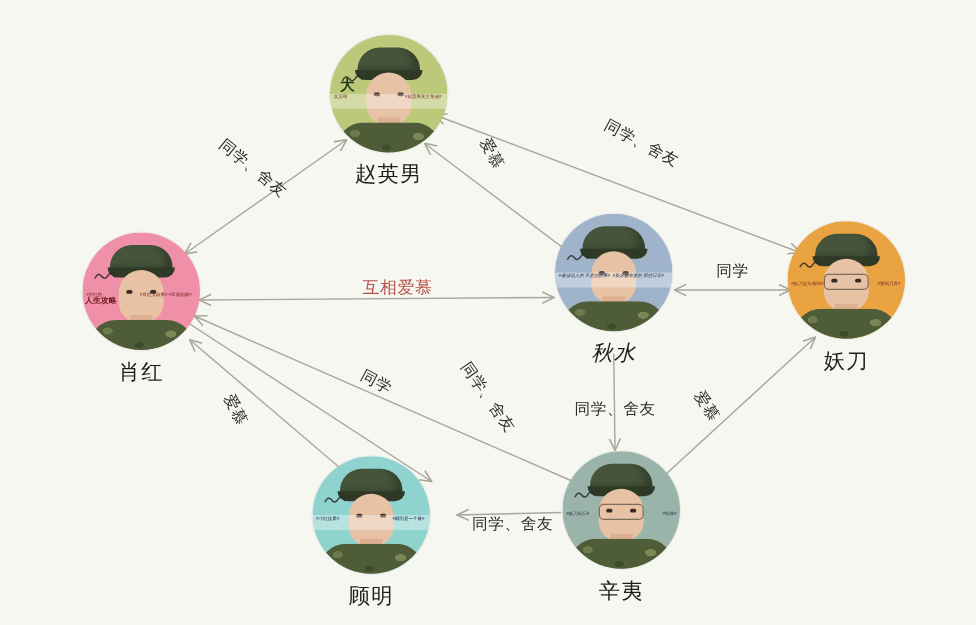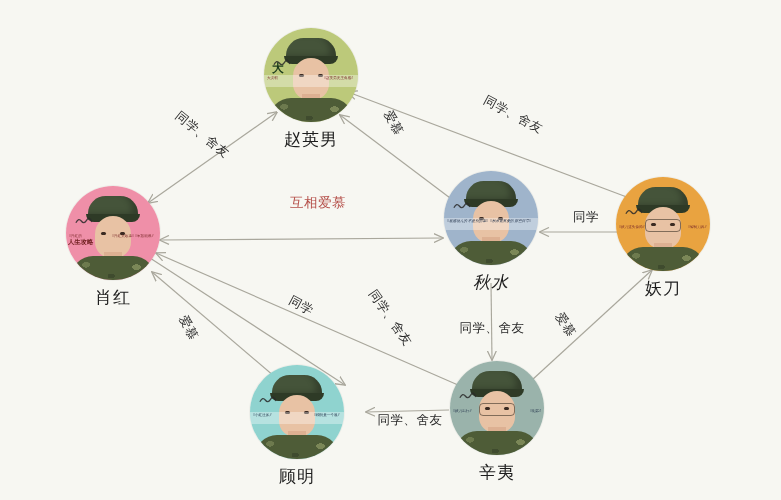--- a/index.html
+++ b/index.html
@@ -175,21 +175,21 @@
           <div class="torso"></div>
           <div class="capstrip"></div>
           <svg class="wave" viewBox="0 0 20 10">
             <path d="M1,7 Q4,1 7,5 T13,4 T19,6" fill="none" stroke="#2b2b2b" stroke-width="1.4"></path>
           </svg>
           <div class="mini dark" style="left: 3px; top: 47px;">#最感动人的 不是别的事#</div>
           <div class="mini dark" style="right: 2px; top: 47px; text-align: right;">#秋水最有爱的 那些日常#</div>
         </div>
         <div class="nm">秋水</div>
       </div>
-      <div class="node" style="left: 663px; top: 224px;">
+      <div class="node" style="left: 677px; top: 224px;">
         <div class="photo">
           <div class="bg" style="background: rgb(233, 163, 64);"></div>
           <div class="cap"></div>
           <div class="brim"></div>
           <div class="face"></div>
           <div class="eyes">
             <i></i>
             <i></i>
           </div>
           <div class="glasses"></div>
@@ -243,21 +243,21 @@
           <div class="mini dark" style="left: 3px; top: 47px;">#妖刀出行#</div>
           <div class="mini dark" style="right: 2px; top: 47px; text-align: right;">#犯罪#</div>
         </div>
         <div class="nm">辛夷</div>
       </div>
     </div>
   <div id="labels">
       <div class="elabel" style="left: 202px; top: 135px; transform: translate(-50%, -50%) rotate(39deg);">同学、舍友</div>
       <div class="elabel" style="left: 393px; top: 123px; transform: translate(-50%, -50%) rotate(62deg);">爱慕</div>
       <div class="elabel" style="left: 513px; top: 115px; transform: translate(-50%, -50%) rotate(28deg);">同学、舍友</div>
-      <div class="elabel red" style="left: 318px; top: 203px; transform: translate(-50%, -50%) rotate(0deg);">互相爱慕</div>
+      <div class="elabel red" style="left: 318px; top: 230px; transform: translate(-50%, -50%) rotate(0deg);">互相爱慕</div>
       <div class="elabel" style="left: 586px; top: 217px; transform: translate(-50%, -50%) rotate(0deg);">同学</div>
       <div class="elabel" style="left: 188px; top: 328px; transform: translate(-50%, -50%) rotate(63deg);">爱慕</div>
       <div class="elabel" style="left: 301px; top: 306px; transform: translate(-50%, -50%) rotate(28deg);">同学</div>
       <div class="elabel" style="left: 390px; top: 318px; transform: translate(-50%, -50%) rotate(55deg);">同学、舍友</div>
       <div class="elabel" style="left: 492px; top: 328px; transform: translate(-50%, -50%) rotate(0deg);">同学、舍友</div>
       <div class="elabel" style="left: 565px; top: 325px; transform: translate(-50%, -50%) rotate(57deg);">爱慕</div>
       <div class="elabel" style="left: 410px; top: 420px; transform: translate(-50%, -50%) rotate(0deg);">同学、舍友</div>
     </div>
 </div>
 

